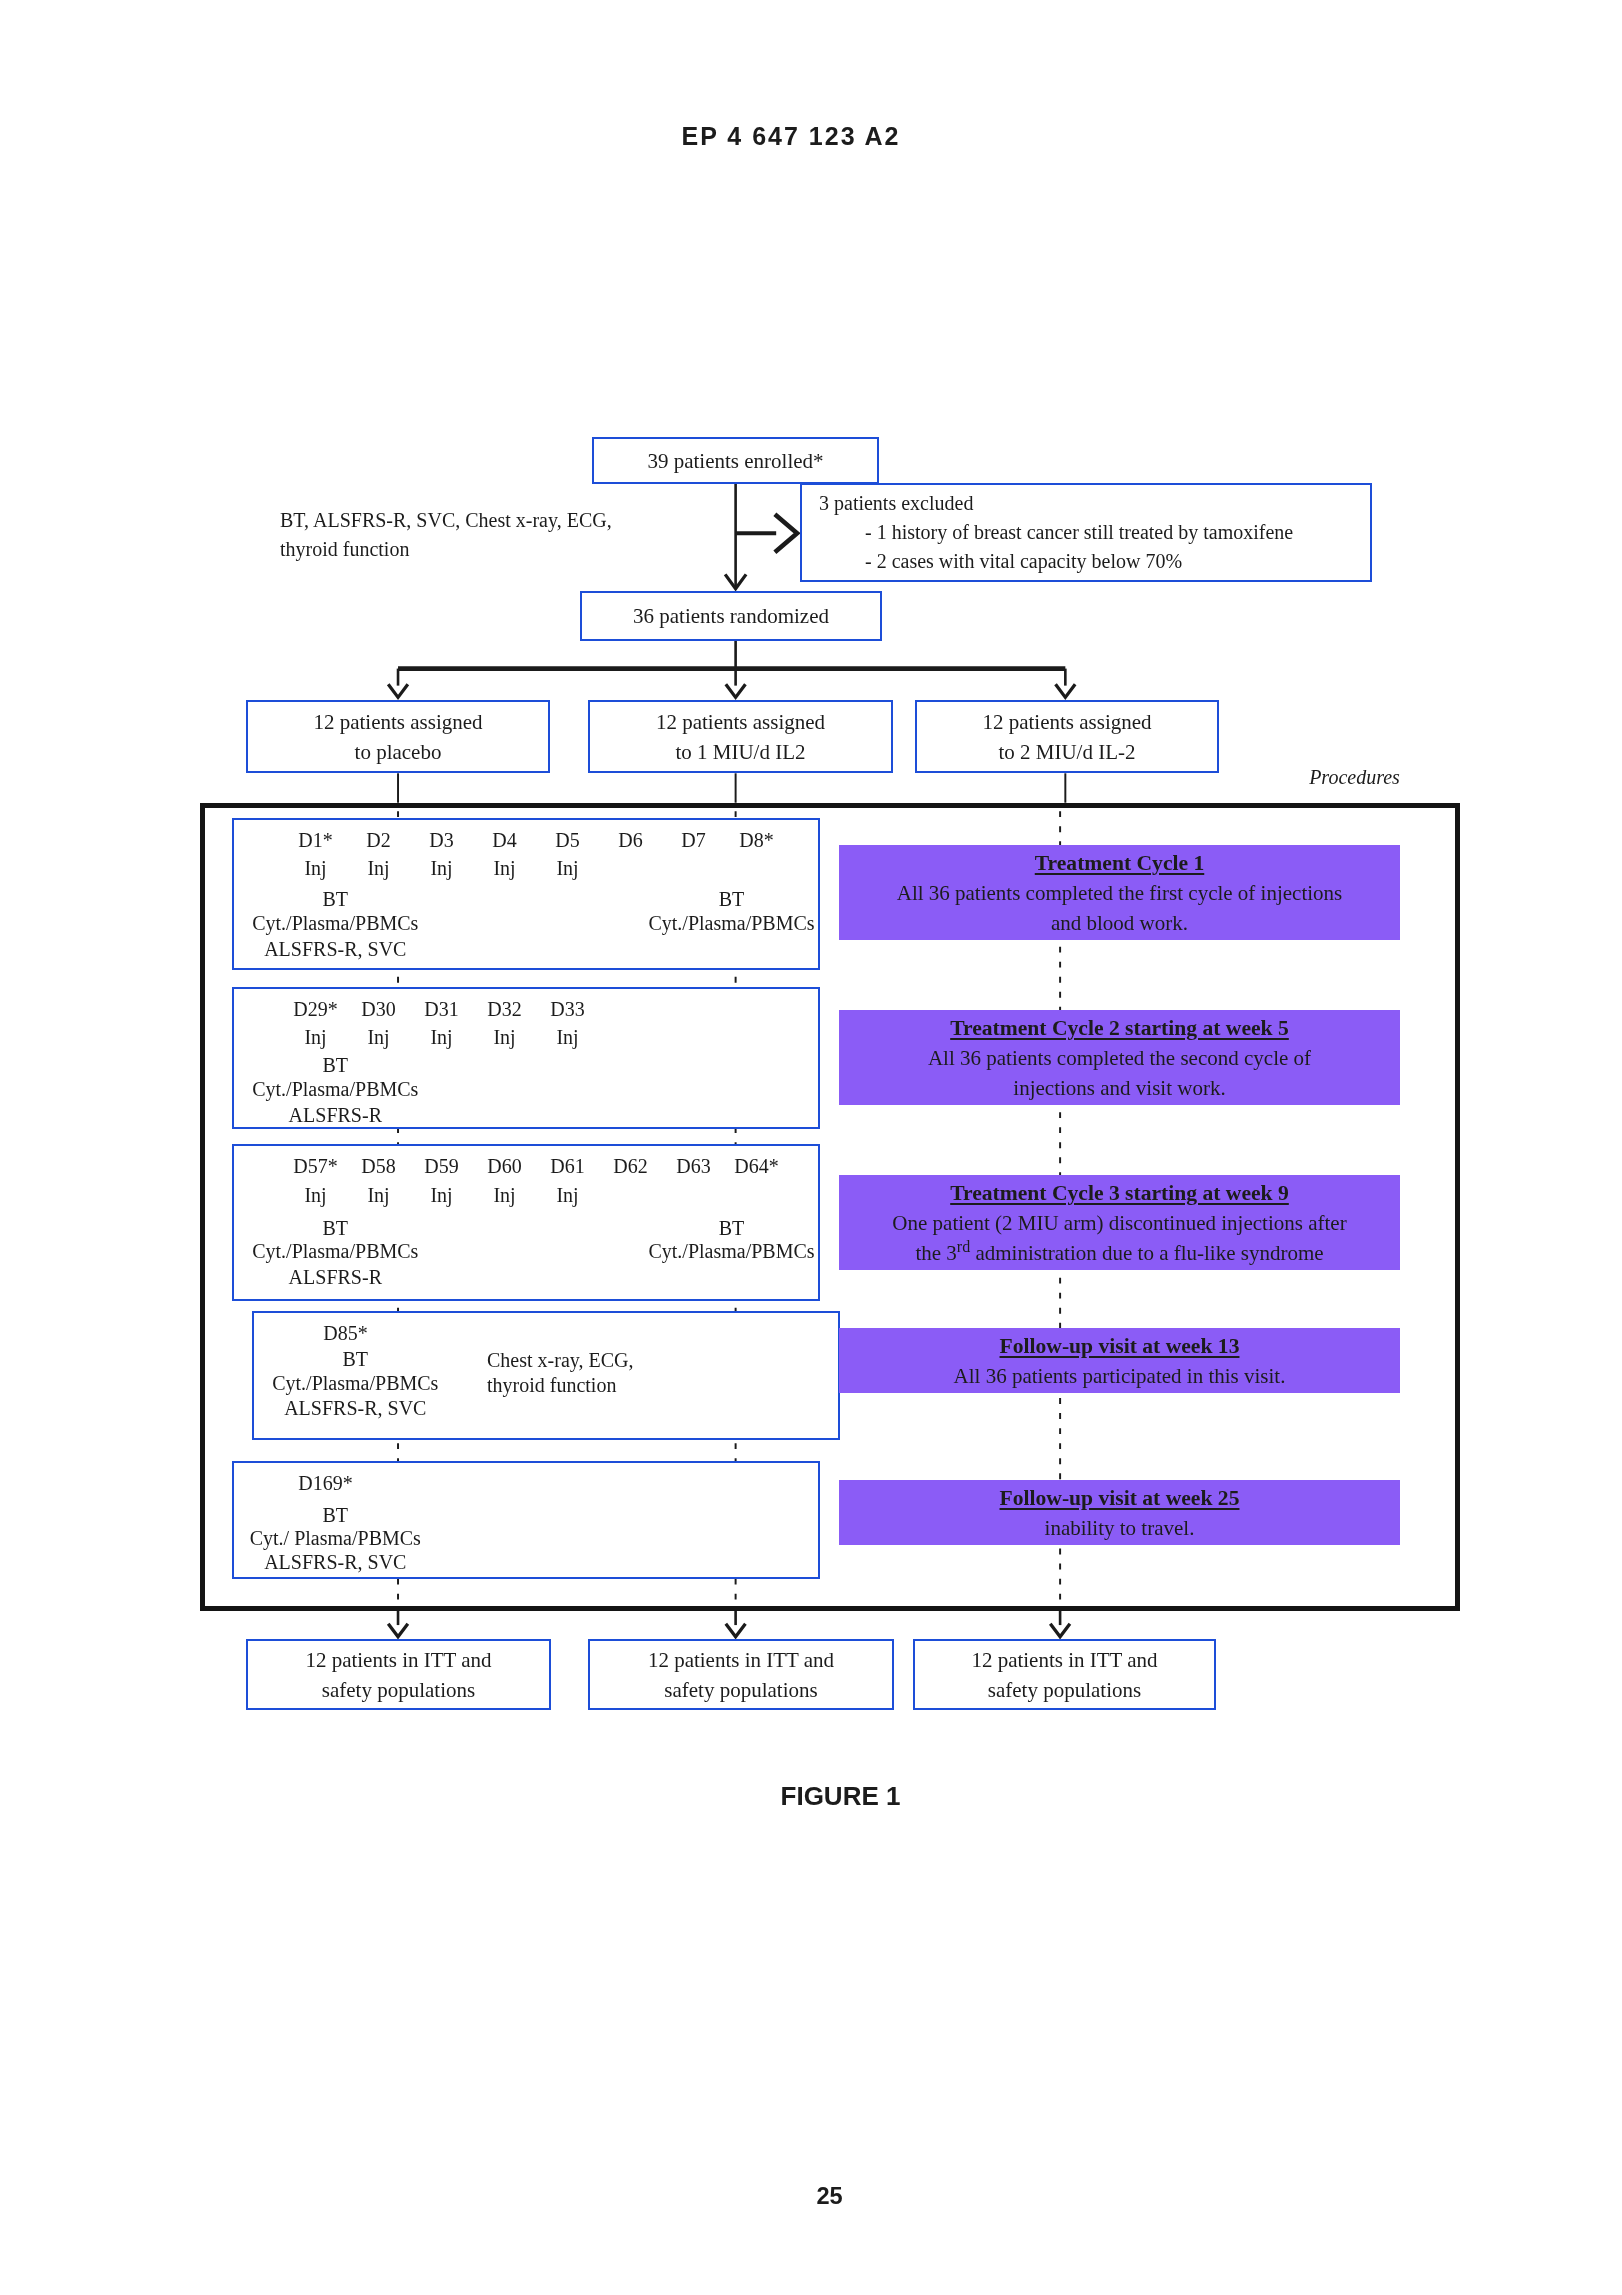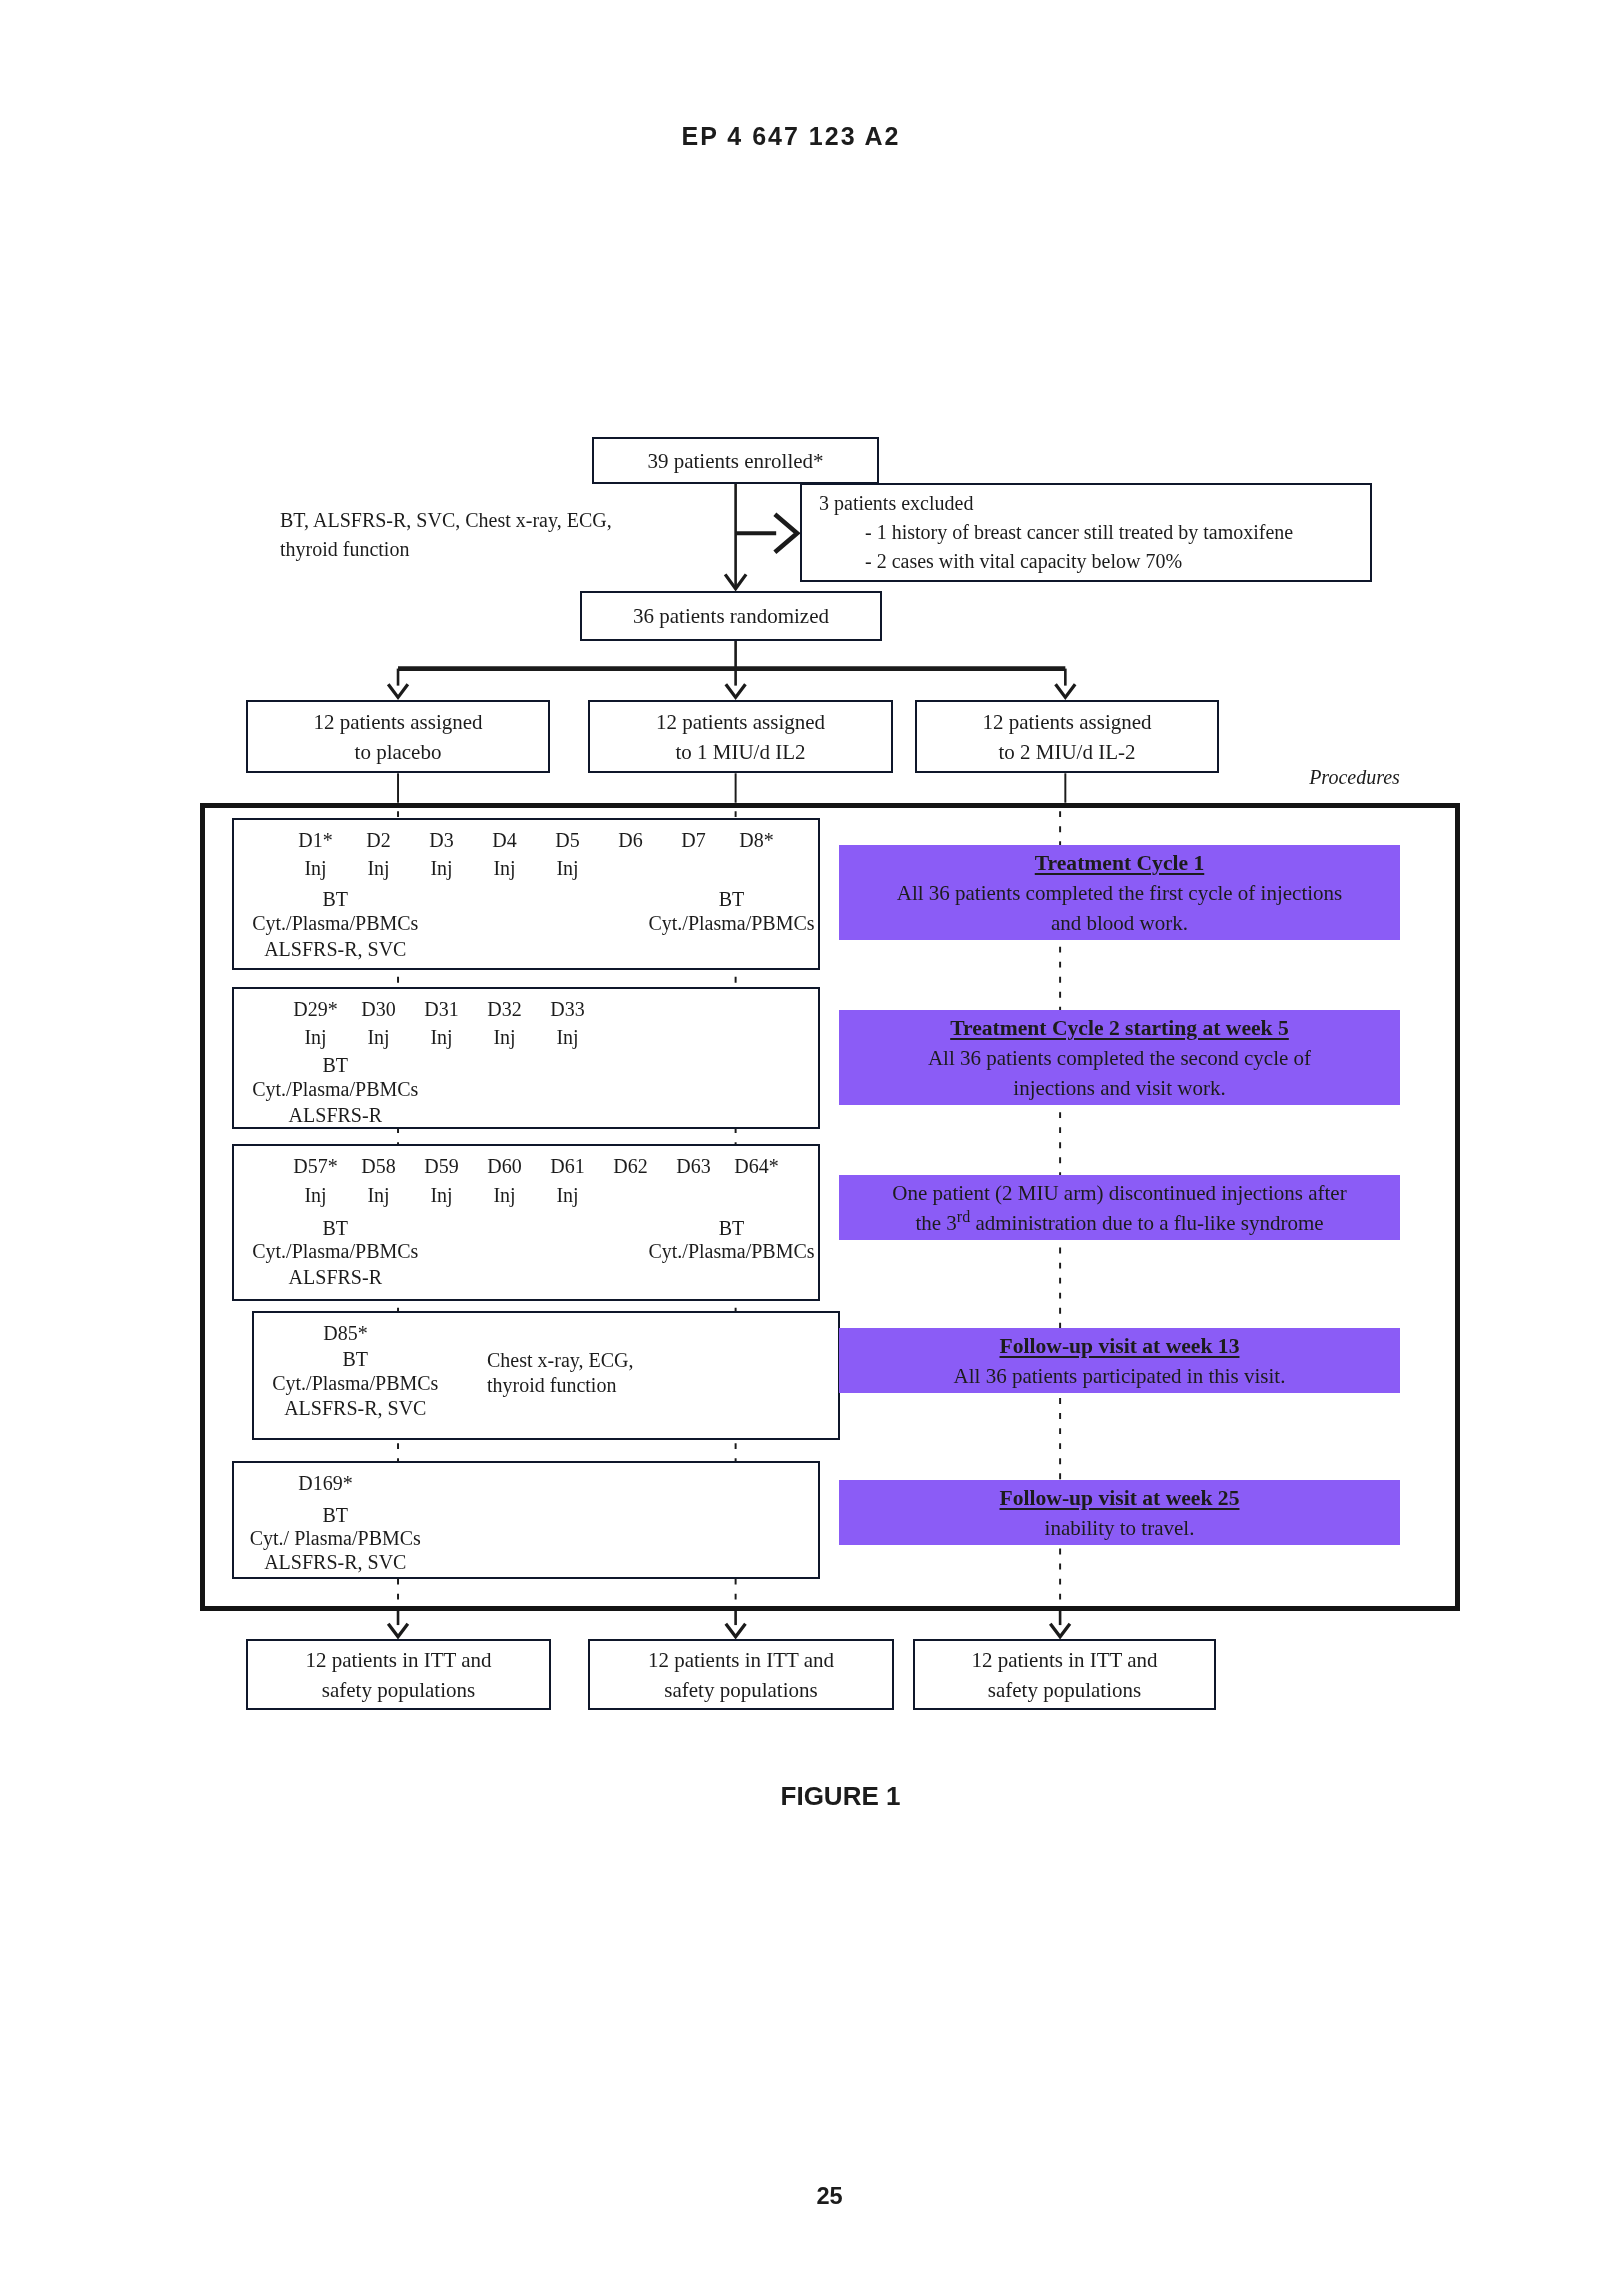--- a/index.html
+++ b/index.html
@@ -8,21 +8,21 @@
     font-family:"Liberation Serif","DejaVu Serif",serif; color:#1c1c1c; overflow:hidden;
   }
   .abs{position:absolute;}
   svg.connectors{position:absolute; left:0; top:0; z-index:1;}
   .hdr{
     position:absolute; top:122px; left:0; width:1582px; text-align:center;
     font-family:Liberation Sans, sans-serif; font-weight:bold;
     font-size:25px; letter-spacing:2px; z-index:2;
   }
   .box{
-    position:absolute; background:#ffffff; border:2px solid #0f172a;
+    position:absolute; background:#ffffff; border:2px solid #1d4ed8;
     box-sizing:border-box; z-index:2;
   }
   .center{display:flex; flex-direction:column; align-items:center; justify-content:center; text-align:center;}
   .t32{font-size:21px; line-height:30px;}
   .t31{font-size:20px; line-height:29px;}
   #enrolled{left:592px; top:437px; width:287px; height:47px;}
   #baseline-label{left:280px; top:506px; width:406px; text-align:left; z-index:2;}
   #excluded{left:800px; top:483px; width:572px; height:99px;}
   #excluded .ex-title{margin:3.9px 0 0 17px;}
   #excluded .ex-item{margin-left:63px;}
@@ -239,20 +239,21 @@
     <div class="ttl">Treatment Cycle 1</div>
     <div>All 36 patients completed the first cycle of injections</div>
     <div>and blood work.</div>
   </div>
   <div class="tblock" style="top:1010px;">
     <div class="ttl">Treatment Cycle 2 starting at week 5</div>
     <div>All 36 patients completed the second cycle of</div>
     <div>injections and visit work.</div>
   </div>
   <div class="tblock" style="top:1175px;">
+    <div class="ttl">Treatment Cycle 3 starting at week 9</div>
     <div>One patient (2 MIU arm) discontinued injections after</div>
     <div><span>the 3</span><sup>rd</sup><span> administration due to a flu-like syndrome</span></div>
   </div>
   <div class="tblock" style="top:1328px;">
     <div class="ttl">Follow-up visit at week 13</div>
     <div>All 36 patients participated in this visit.</div>
   </div>
   <div class="tblock" style="top:1480px;">
     <div class="ttl">Follow-up visit at week 25</div>
     <div>inability to travel.</div>

